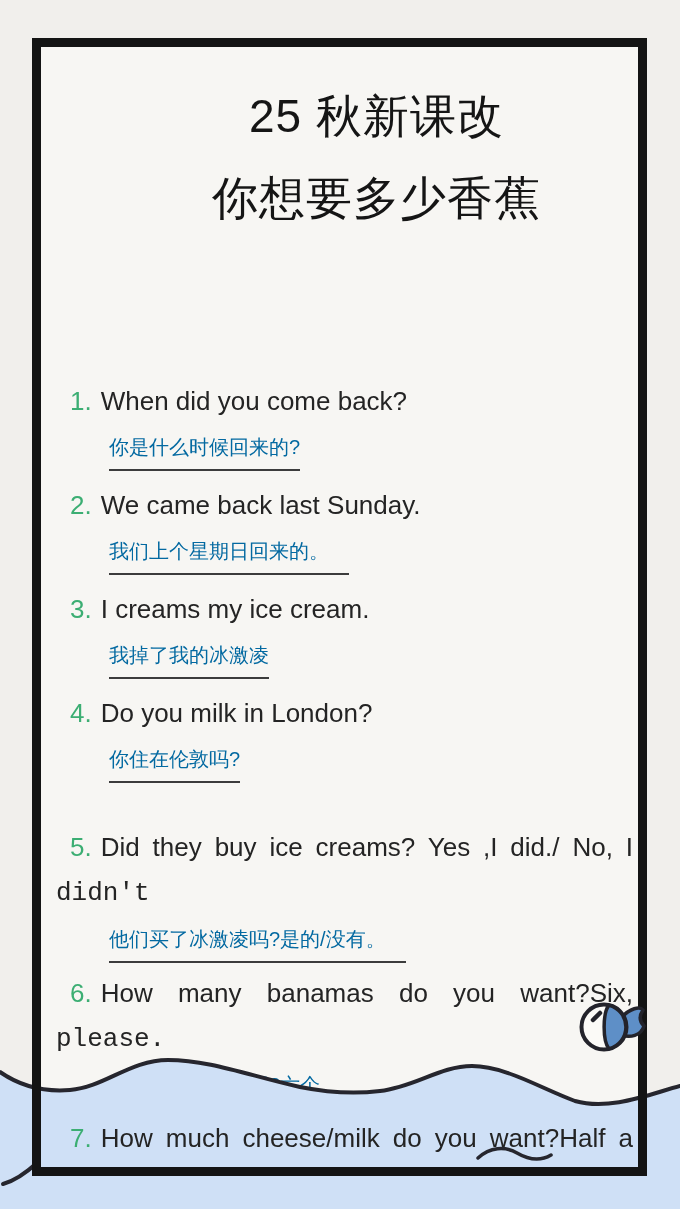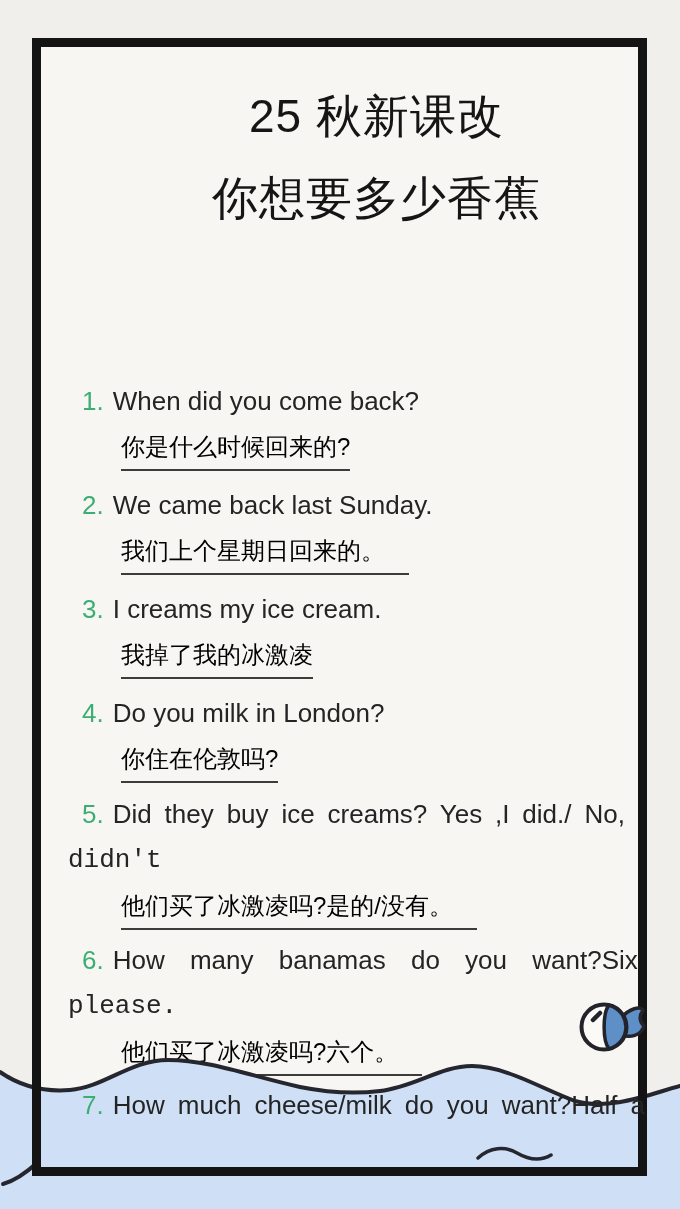--- a/index.html
+++ b/index.html
@@ -22,28 +22,28 @@
   
   .header{position:absolute;left:41px;top:47px;width:671px;z-index:2;text-align:center;color:#151515;}
   .t1{margin-top:42px;font-size:46px;line-height:54px;letter-spacing:1px;}
   .t2{margin-top:28px;font-size:46px;line-height:54px;letter-spacing:1px;}
   .subwrap{margin-top:38px;}
   .subtitle{
     display:inline-block;font-size:36px;line-height:42px;color:#e414d8;
     border-bottom:7px double #2228d8;padding:0 10px 5px 6px;letter-spacing:1px;
   }
   
-  .item{position:absolute;left:68px;width:577px;z-index:2;}
+  .item{position:absolute;left:56px;width:577px;z-index:2;}
   .i1{top:378px}.i2{top:482px}.i3{top:586px}.i4{top:690px}.i5{top:791px}.i6{top:937px}.i7{top:1082px;z-index:5;}
   .en{font-size:26px;line-height:46px;color:#242424;text-indent:14px;}
   .en2{text-indent:0;font-family:Liberation Mono, monospace;}
   .en2:empty{display:none;}
-  .just{text-align:justify;text-align-last:justify;}
+  .just{text-align:justify;text-align-last:justify;margin-top:33px;}
   .num{color:#3cae73;margin-right:9px;}
-  .zh{font-size:24px;line-height:34px;margin:6px 0 0 53px;color:#000000;}
+  .zh{font-size:20px;line-height:34px;margin:6px 0 0 53px;color:#0369a1;}
   .zh .u{border-bottom:2px solid #3c3c3c;padding-bottom:5px;white-space:pre;display:inline-block;}
   
   .wave{position:absolute;left:0;top:1040px;z-index:3;}
   .fish{position:absolute;left:576px;top:996px;z-index:5;}
 </style>
 </head>
 <body>
 
 <div class="frame-bg"></div>
 

